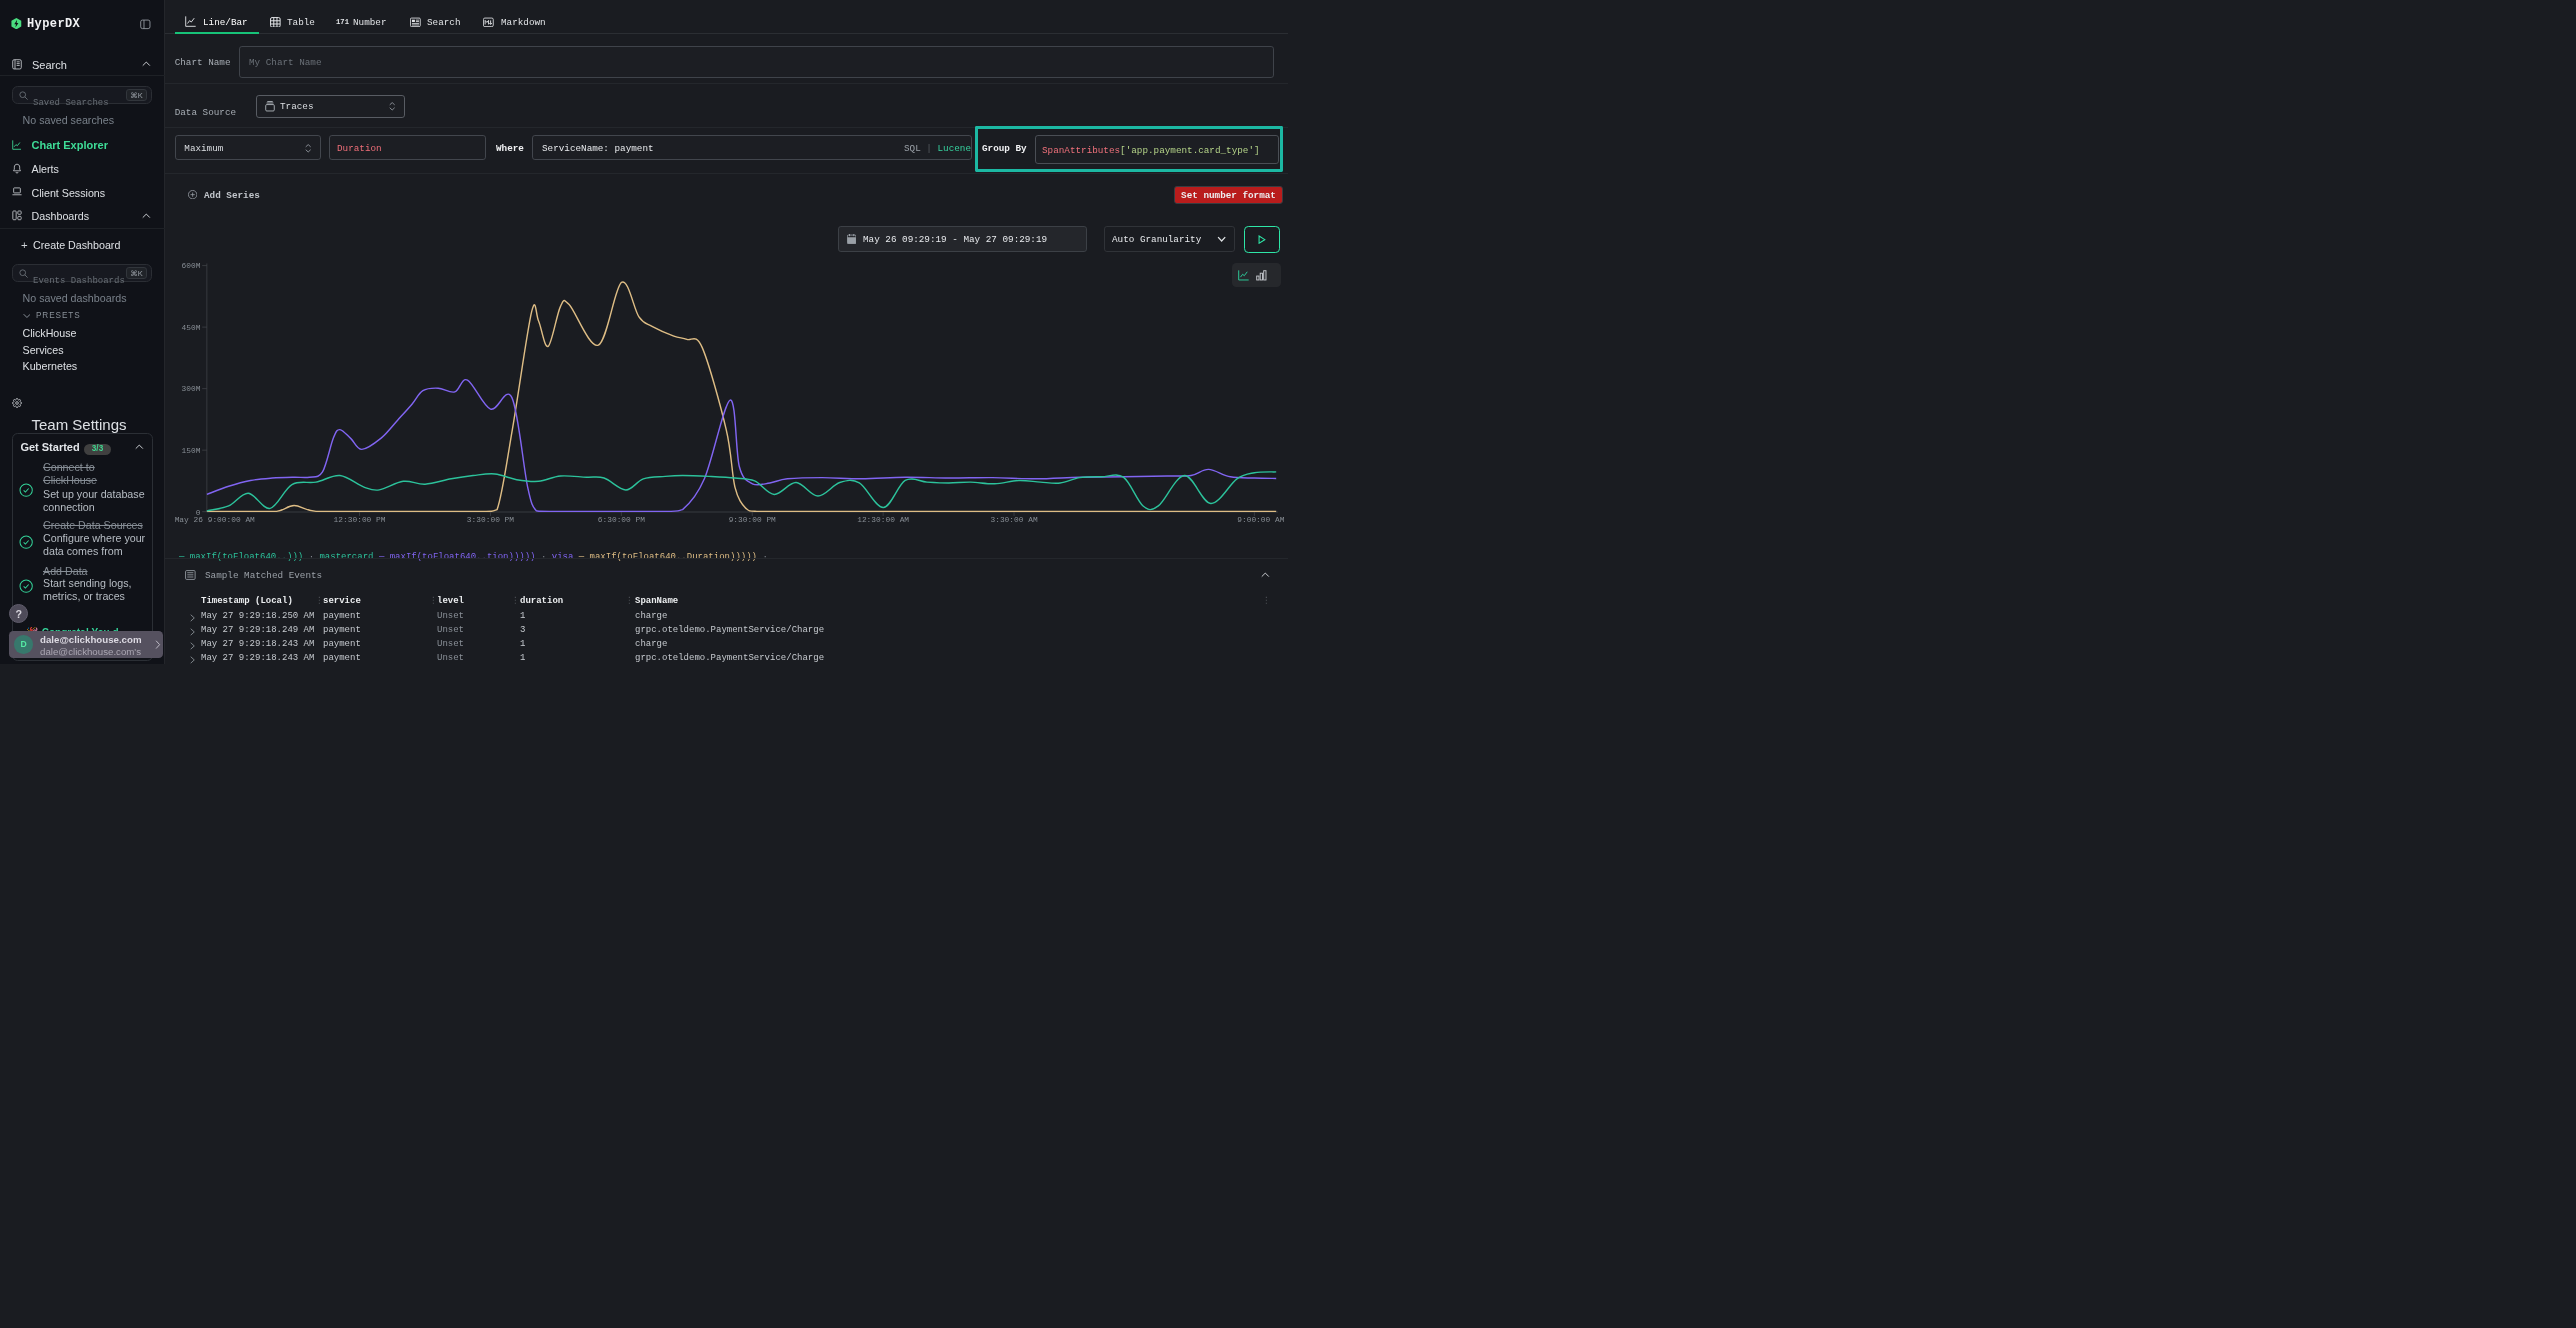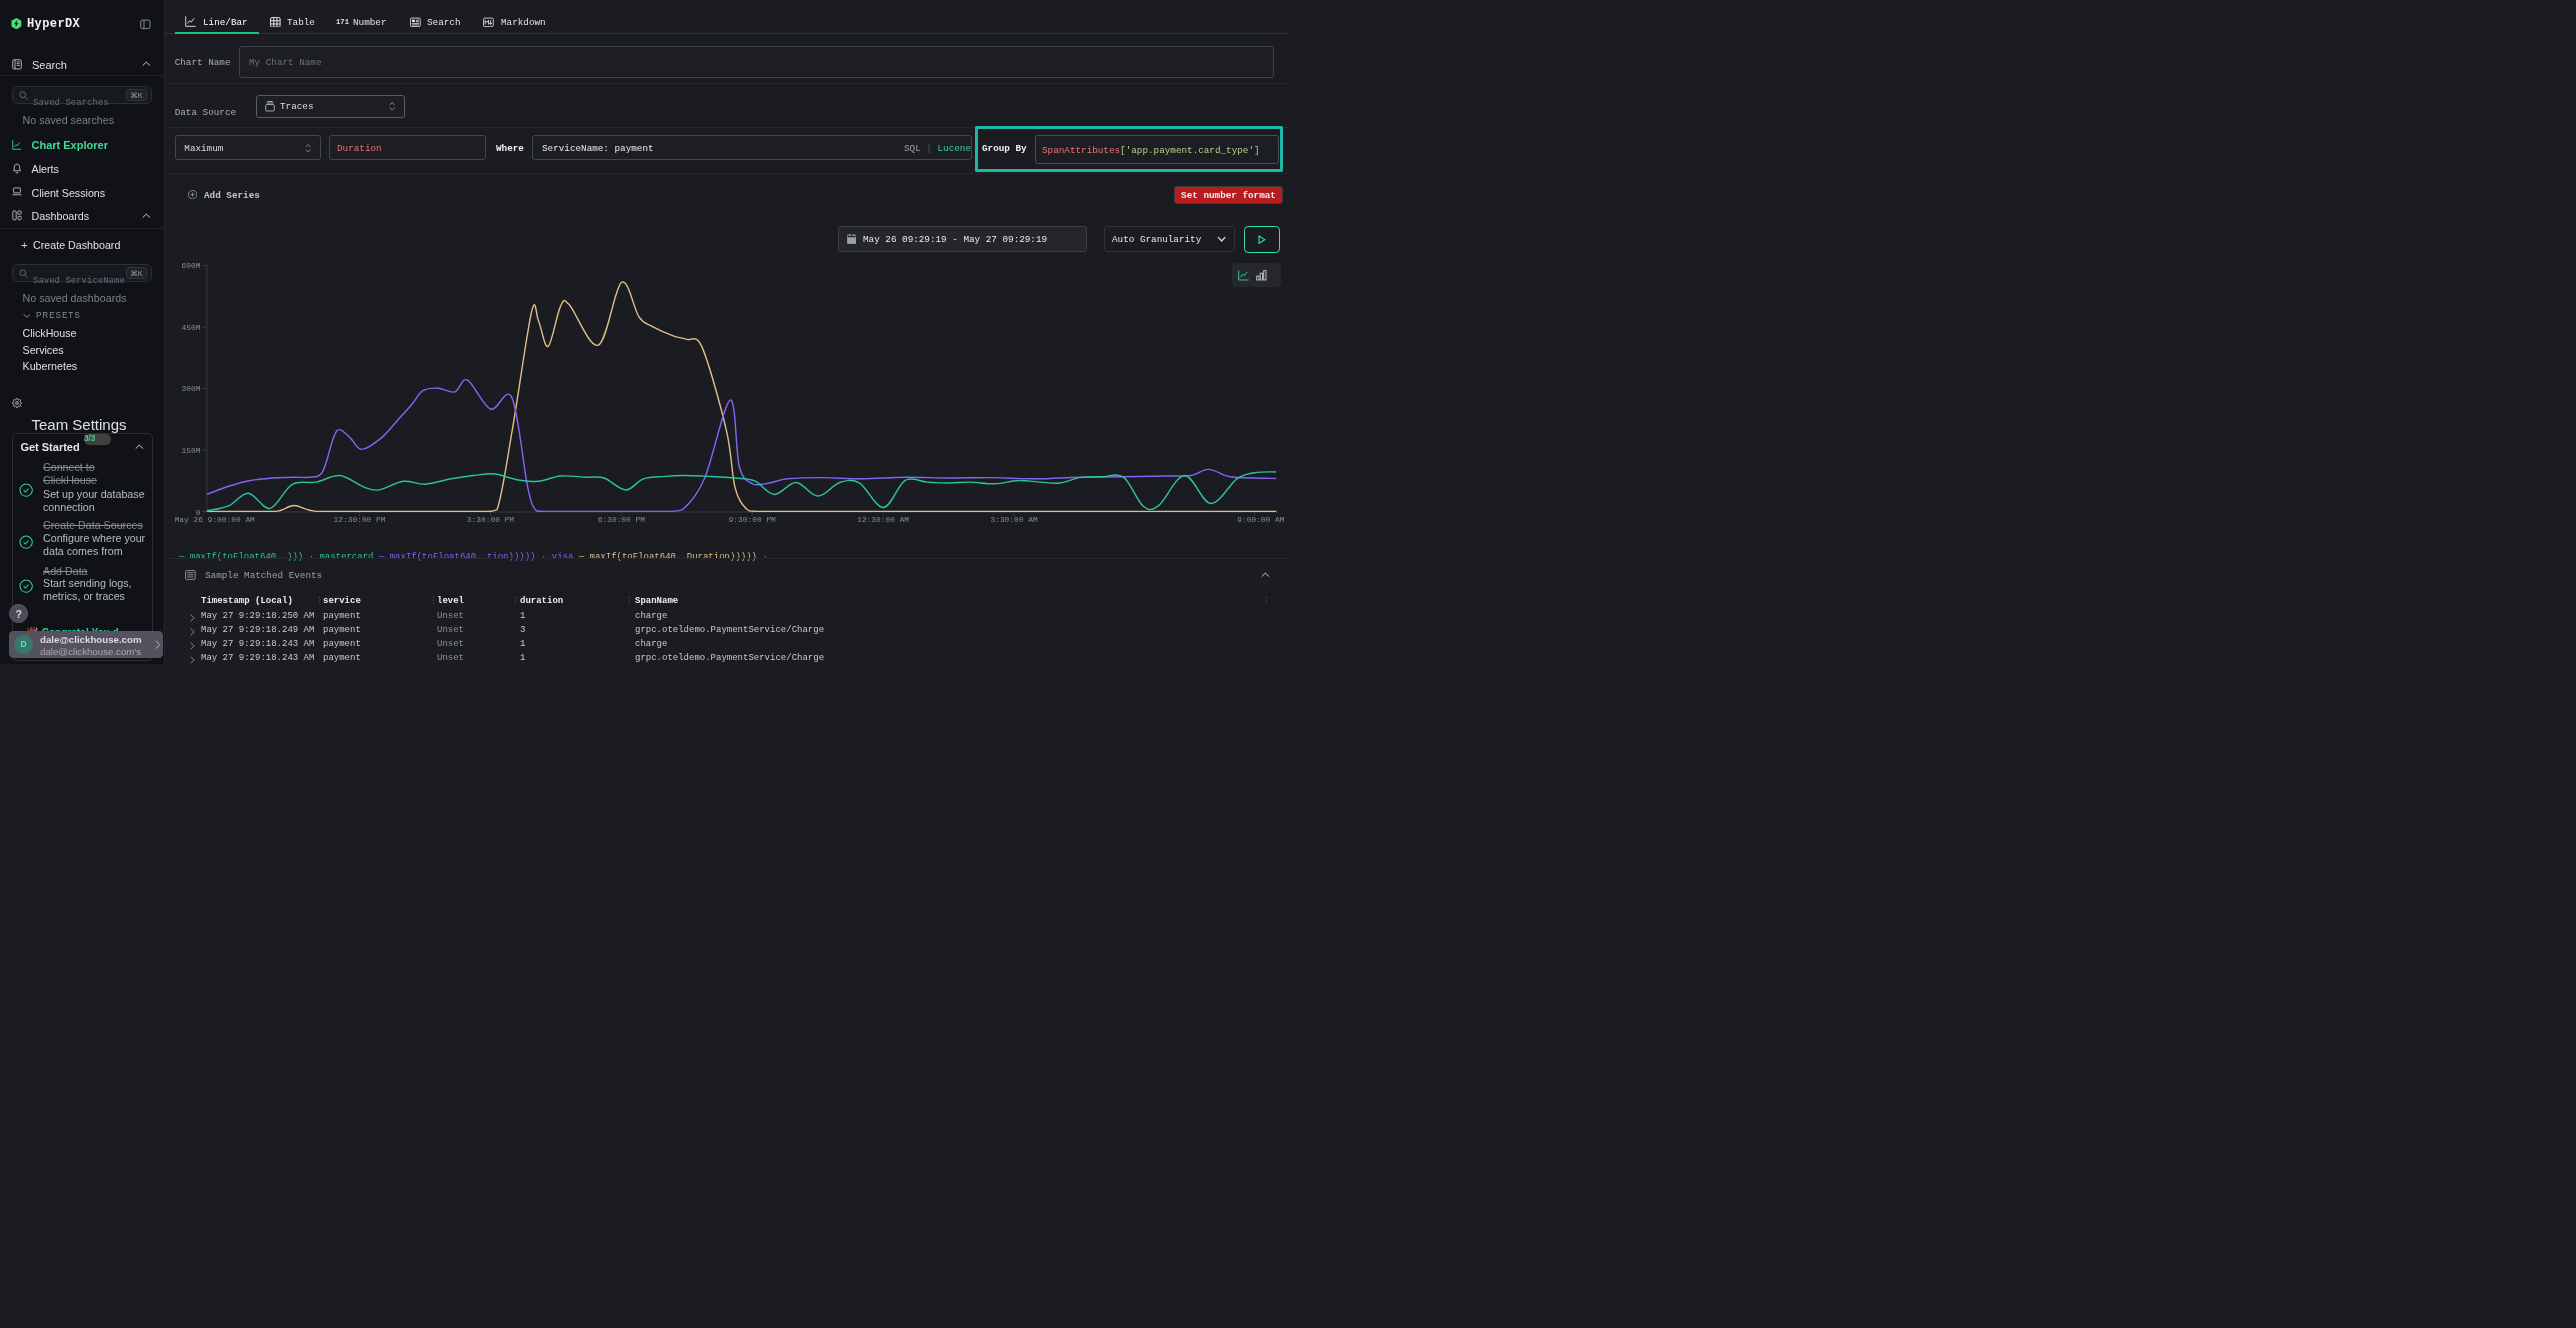--- a/index.html
+++ b/index.html
@@ -85,41 +85,41 @@
     </svg>
   <div class="divider" style="top:228px"></div>
 
   <div class="navtext abs" style="left:21px;top:239px;font-size:11.4px;color:#cfd3d8">+</div>
   <div class="navtext abs" style="left:33px;top:239px">Create Dashboard</div>
   <div class="sideinput" style="top:264px">
     <svg class="abs" style="left:6.4px;top:4.3px" width="9.3" height="9.3" viewBox="0 0 13 13" fill="none" stroke="#676d74" stroke-width="1.3">
         <circle cx="5.2" cy="5.2" r="4"></circle>
         <line x1="8.2" y1="8.2" x2="12" y2="12"></line>
       </svg>
-    <span class="ph">Saved ServiceName</span>
+    <span class="ph">Events Dashboards</span>
     <span class="kbd">⌘K</span>
   </div>
   <div class="abs sans" style="left:22.5px;top:292px;font-size:10.7px;color:#79818a">No saved dashboards</div>
   <svg class="abs" style="left:22.5px;top:313px" width="7.9" height="5.7" viewBox="0 0 12 8" fill="none" stroke="#8a9199" stroke-width="1.5">
       <polyline points="1,1.5 6,6.5 11,1.5"></polyline>
     </svg>
   <div class="abs sans" style="left:36px;top:311px;font-size:8.2px;letter-spacing:0.9px;color:#8a9199">PRESETS</div>
   <div class="navtext abs" style="left:22.5px;top:327px">ClickHouse</div>
   <div class="navtext abs" style="left:22.5px;top:344px">Services</div>
   <div class="navtext abs" style="left:22.5px;top:360px">Kubernetes</div>
 
   <svg class="abs" style="left:11.8px;top:398px" width="10" height="10" viewBox="0 0 24 24" fill="none" stroke="#c9ccd1" stroke-width="2">
     <circle cx="12" cy="12" r="3.2"></circle>
     <path d="M19.4 15a1.65 1.65 0 0 0 .33 1.82l.06.06a2 2 0 1 1-2.83 2.83l-.06-.06a1.65 1.65 0 0 0-1.82-.33 1.65 1.65 0 0 0-1 1.51V21a2 2 0 1 1-4 0v-.09A1.65 1.65 0 0 0 9 19.4a1.65 1.65 0 0 0-1.82.33l-.06.06a2 2 0 1 1-2.83-2.83l.06-.06a1.65 1.65 0 0 0 .33-1.82 1.65 1.65 0 0 0-1.51-1H3a2 2 0 1 1 0-4h.09A1.65 1.65 0 0 0 4.6 9a1.65 1.65 0 0 0-.33-1.82l-.06-.06a2 2 0 1 1 2.83-2.83l.06.06a1.65 1.65 0 0 0 1.82.33H9a1.65 1.65 0 0 0 1-1.51V3a2 2 0 1 1 4 0v.09a1.65 1.65 0 0 0 1 1.51 1.65 1.65 0 0 0 1.82-.33l.06-.06a2 2 0 1 1 2.83 2.83l-.06.06a1.65 1.65 0 0 0-.33 1.82V9a1.65 1.65 0 0 0 1.51 1H21a2 2 0 1 1 0 4h-.09a1.65 1.65 0 0 0-1.51 1z"></path>
   </svg>
   <div class="navtext abs" style="left:31.5px;top:416px;font-size:15px">Team Settings</div>
 
   <div class="abs" style="left:11.8px;top:433px;width:141px;height:228px;border:0.7px solid #2b2f35;border-radius:5.7px"></div>
   <div class="abs sans" style="left:20.4px;top:441px;font-size:11px;font-weight:bold;color:#e3e6ea">Get Started</div>
-  <div class="abs sans" style="left:84px;top:434px;width:27px;height:10.7px;background:#404040;border-radius:5.7px;text-align:left;line-height:10.7px;font-size:8.2px;font-weight:bold;color:#3fd68f">3/3</div>
+  <div class="abs sans" style="left:84px;top:444px;width:27px;height:10.7px;background:#404040;border-radius:5.7px;text-align:center;line-height:10.7px;font-size:8.2px;font-weight:bold;color:#3fd68f">3/3</div>
   <svg class="abs" style="left:135px;top:444px" width="8.6" height="5.7" viewBox="0 0 12 8" fill="none" stroke="#c9ccd1" stroke-width="1.4">
       <polyline points="1,6.5 6,1.5 11,6.5"></polyline>
     </svg>
 
   <svg class="abs" style="left:19.3px;top:483px" width="14.3" height="14.3" viewBox="0 0 20 20" fill="none" stroke="#34d399" stroke-width="1.4">
       <circle cx="10" cy="10" r="8.6"></circle>
       <polyline points="6.5,10.2 9,12.7 13.5,7.7"></polyline>
     </svg>
   <div class="abs sans" style="left:43px;top:461px;font-size:10.7px;line-height:13.2px;color:#868d95;text-decoration:line-through">Connect to<br>ClickHouse</div>
   <div class="abs sans" style="left:43px;top:488px;font-size:10.7px;line-height:12.5px;color:#b7bdc4">Set up your database<br>connection</div>

